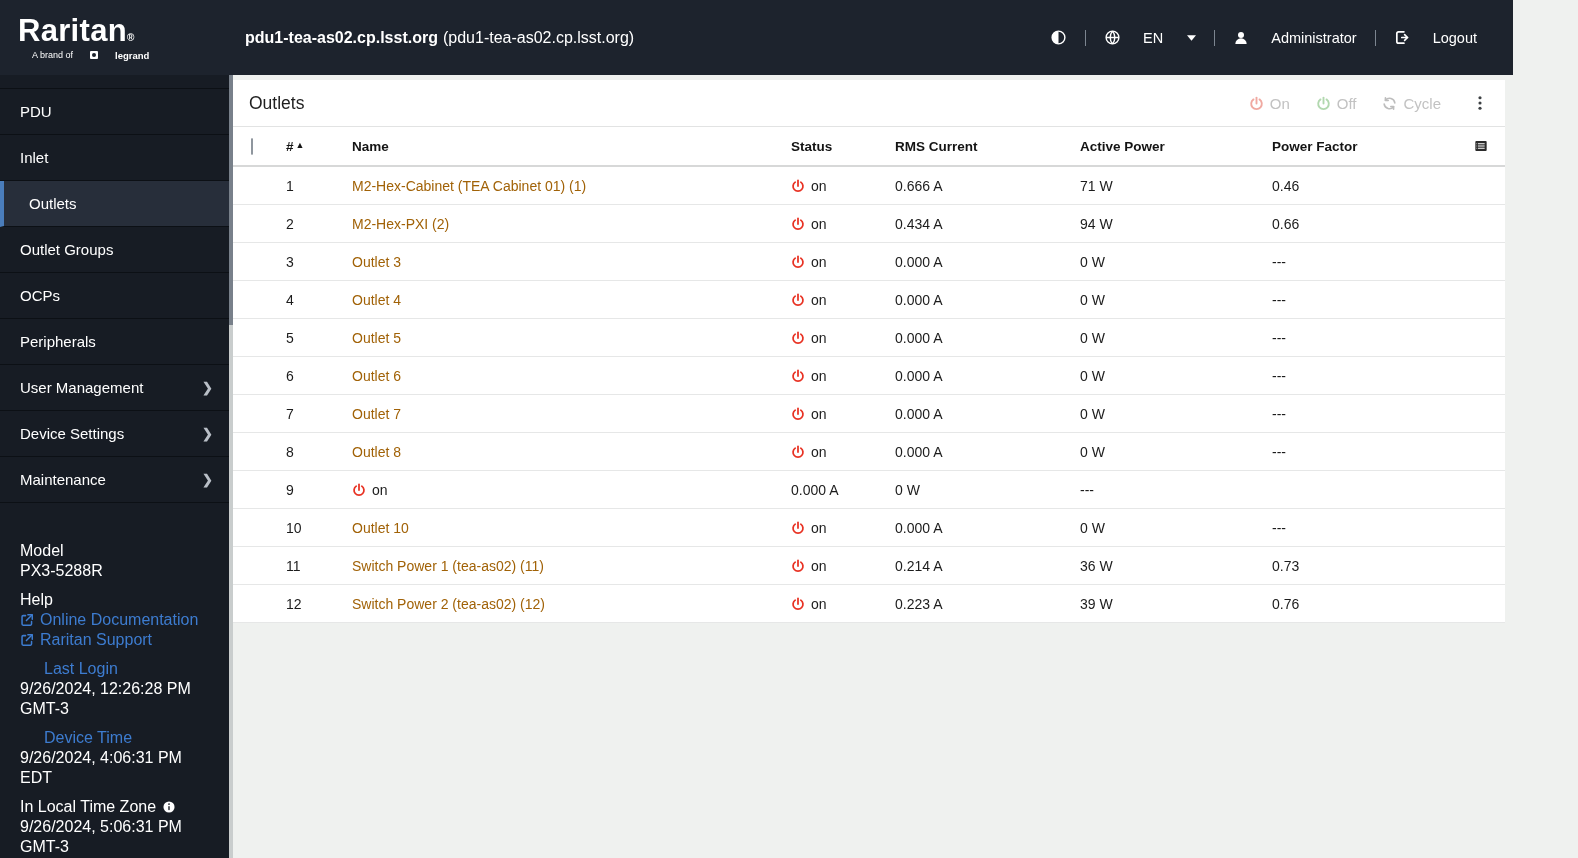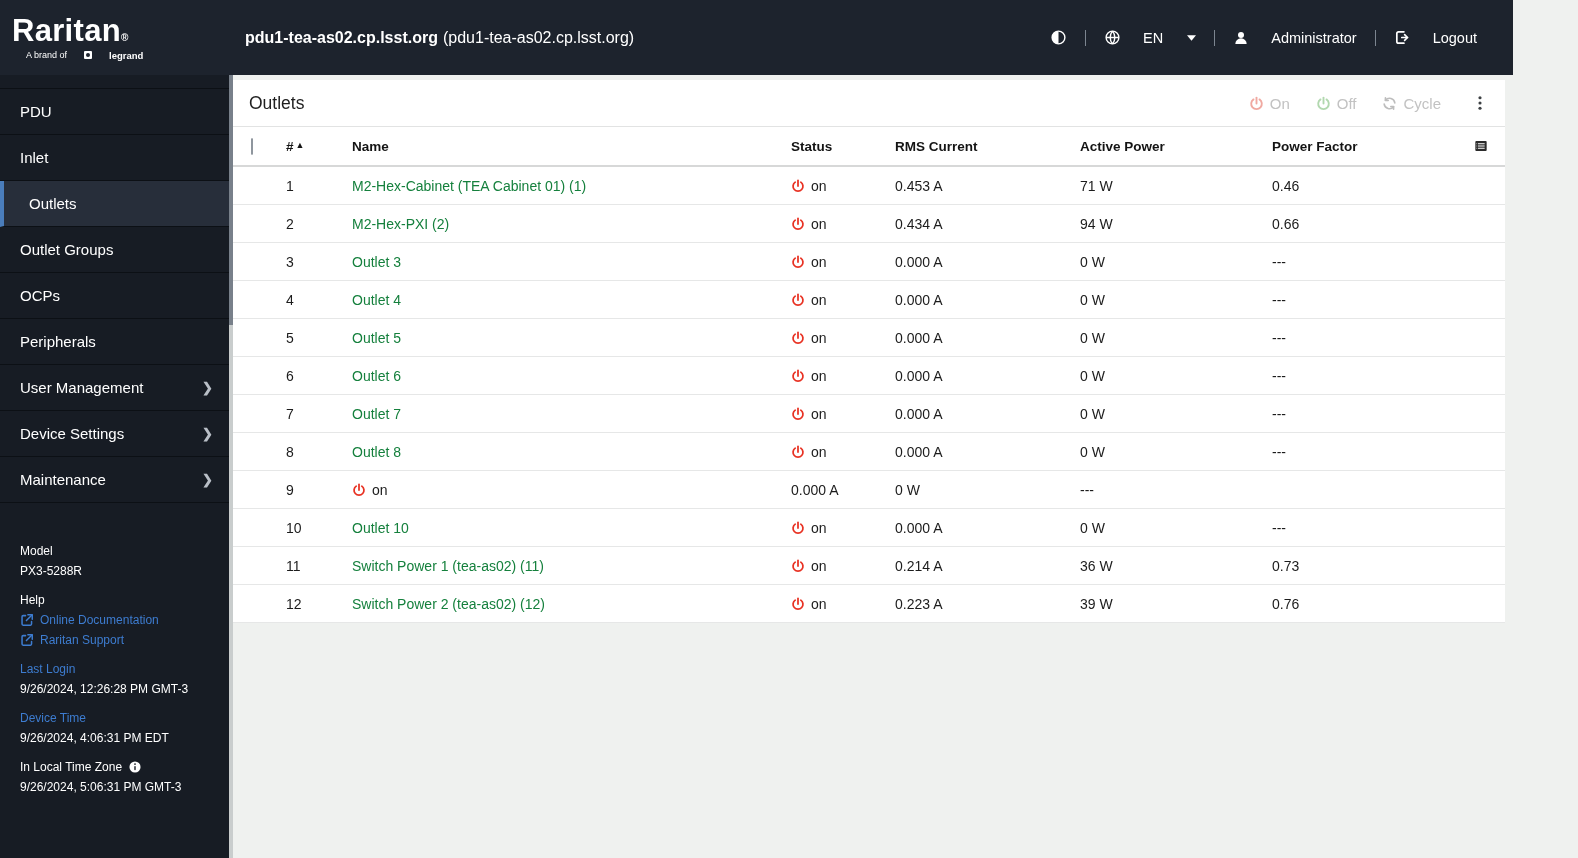--- a/index.html
+++ b/index.html
@@ -2,21 +2,21 @@
 <html><head>
 <meta charset="utf-8">
 <style>
   * { margin:0; padding:0; box-sizing:border-box; }
   html,body { width:1578px; height:858px; overflow:hidden; background:#eff1ef;
               font-family:"Liberation Sans", sans-serif; }
 
   
   .topbar { position:absolute; left:0; top:0; width:1513px; height:75px;
             background:#1d232d; color:#fff; display:flex; align-items:center; z-index:3; }
-  .logo { width:229px; padding-left:12px; flex:0 0 229px; }
+  .logo { width:229px; padding-left:18px; flex:0 0 229px; }
   .logo-text { font-size:31px; font-weight:bold; letter-spacing:.3px; line-height:1; }
   .logo-reg { font-size:10px; vertical-align:baseline; }
   .logo-tag { font-size:9px; margin:4px 0 0 14px; color:#fff; display:flex; align-items:center; gap:17px; }
   .legrand-sq { width:8px; height:8px; background:#fff; display:inline-block; border-radius:1px; position:relative; }
   .legrand-sq::after { content:""; position:absolute; left:2px; top:2px; width:4px; height:4px; background:#1d232d; border-radius:50%; }
   .legrand-name { font-weight:bold; font-size:9.5px; }
   .host-title { margin-left:16px; font-size:16px; white-space:nowrap; }
   .host { font-weight:600; }
   .host-sub { font-weight:400; margin-left:5px; }
   .topbar-right { margin-left:auto; display:flex; align-items:center; gap:15px;
@@ -27,24 +27,24 @@
   .caret-down { margin-left:2px; display:flex; }
 
   
   .sidebar { position:absolute; left:0; top:75px; width:229px; height:783px;
              background:#171c24; color:#fff; z-index:2; }
   .nav { margin-top:13px; border-top:1px solid #0c1015; }
   .nav-item { height:46px; display:flex; align-items:center; padding:0 16px 1px 20px;
               border-bottom:1px solid #0c1015; font-size:15px; cursor:pointer; }
   .nav-item.active { background:#272e3a; border-left:4px solid #4a7dbb; padding-left:25px; }
   .chev { margin-left:auto; color:#b9bfc7; font-size:13px; font-weight:bold; }
-  .sidebar-info { padding:38px 16px 0 20px; font-size:12px; line-height:20px; }
+  .sidebar-info { padding:38px 16px 0 20px; font-size:16px; line-height:20px; }
   .info-block { margin-bottom:9px; }
   .info-label { color:#fff; display:flex; align-items:center; gap:6px; }
-  .info-label.as-link { color:#3d7cd0; cursor:pointer; }
+  .info-label.as-link { color:#3d7cd0; cursor:pointer;margin-left:24px; }
   .info-value { color:#fff; }
   .info-link-row { display:flex; align-items:center; gap:6px; }
   .side-link { color:#3d7cd0; text-decoration:none; cursor:pointer; }
   .ext-icon { color:#3d7cd0; width:14px; height:14px; display:inline-flex; }
   .ext-icon svg { width:14px; height:14px; }
   .i-icon { width:14px; height:14px; display:inline-flex; }
   .i-icon svg { width:14px; height:14px; }
 
   
   .scrollstrip { position:absolute; left:229px; top:75px; width:4px; height:783px;
@@ -72,21 +72,21 @@
   .thead { height:40px; border-bottom:2px solid #d7d8d8; font-weight:bold;
            font-size:13.5px; color:#141414; }
   .checkbox { width:15px; height:15px; border:1px solid #8f969e; border-radius:3px;
               background:#eef0f2; margin-left:18px; cursor:pointer; }
   .th-num { padding-left:17px; display:flex; align-items:center; gap:2px; }
   .sort { font-size:9px; position:relative; top:-1px; }
   .col-icon { justify-self:end; padding-right:16px; display:flex; cursor:pointer; }
   .col-icon svg { width:16px; height:16px; }
   .trow { height:38px; border-bottom:1px solid #e6e7e7; font-size:14px; color:#1c1c1c; }
   .num { padding-left:17px; }
-  .link { color:#15803d; text-decoration:none; cursor:pointer; }
+  .link { color:#a16207; text-decoration:none; cursor:pointer; }
   .status { display:flex; align-items:center; }
   .picon { width:14px; height:14px; color:#e83223; margin-right:6px; display:inline-flex; }
   .picon svg { width:14px; height:14px; }
 </style>
 </head>
 <body>
 
 <header class="topbar">
   <div class="logo">
     <div class="logo-text"><span>Raritan</span><span class="logo-reg">®</span></div>
@@ -288,21 +288,21 @@
     <div class="c name"><a class="link">M2-Hex-Cabinet (TEA Cabinet 01) (1)</a></div>
     <div class="c status">
       <span class="picon">
             <svg viewBox="0 0 24 24" fill="none" stroke="currentColor" stroke-width="3" stroke-linecap="round">
               <path d="M12 2.5v9.5"></path>
               <path d="M7.2 5.4a8.5 8.5 0 1 0 9.6 0"></path>
             </svg>
           </span>
       <span class="stxt">on</span>
     </div>
-    <div class="c rms">0.453 A</div>
+    <div class="c rms">0.666 A</div>
     <div class="c pow">71 W</div>
     <div class="c pf">0.46</div>
     <div class="c last"></div>
   </div>
 
   <div class="grid trow">
     <div class="c check"></div>
     <div class="c num">2</div>
     <div class="c name"><a class="link">M2-Hex-PXI (2)</a></div>
     <div class="c status">

